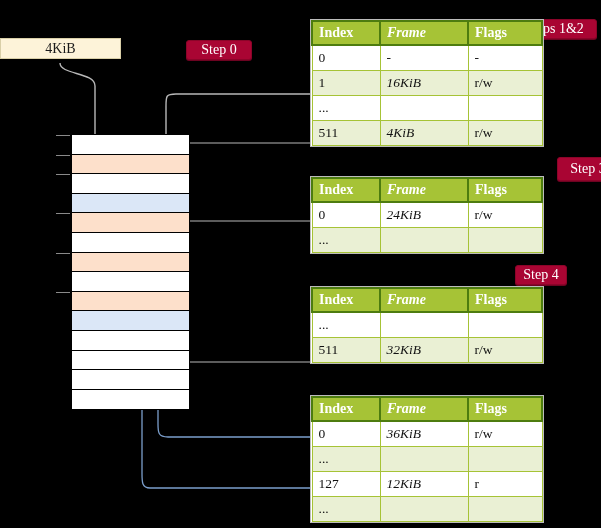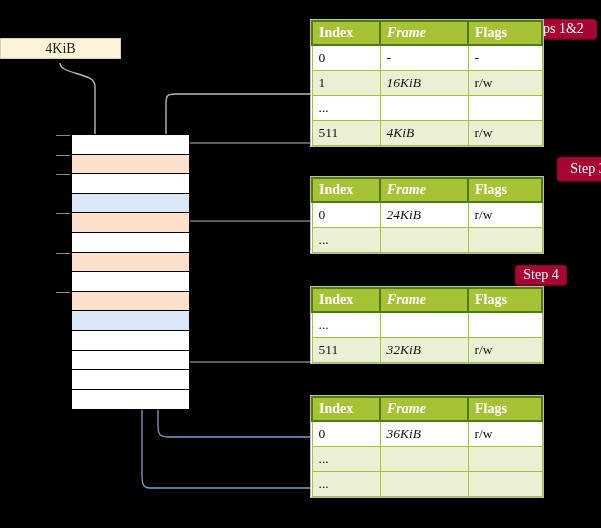--- a/index.html
+++ b/index.html
@@ -109,20 +109,23 @@
 
     <path d="M480,437 L168,437 C158,437 158,432 158,424 L158,332" fill="none" stroke="#7b9ecb" stroke-width="1.3" marker-end="url(#ar-blue)"></path>
 
     <path d="M480,488 L150,488 C142,488 142,482 142,474 L142,240" fill="none" stroke="#7b9ecb" stroke-width="1.3" marker-end="url(#ar-blue)"></path>
   </svg>
 
   <div class="srcbox" style="left:0;top:38px;width:121px;height:21px;">
     <span>4KiB</span>
   </div>
 
+  <div class="steplabel" style="left:186px;top:40px;width:66px;height:20px;">
+    <span>Step 0</span>
+  </div>
   <div class="steplabel" style="left:512px;top:19px;width:85px;height:20px;">
     <span>Steps 1&amp;2</span>
   </div>
   <div class="steplabel" style="left:520px;top:157px;width:62px;height:24px;margin-left:37px;">
     <span>Step 3</span>
   </div>
   <div class="steplabel" style="left:515px;top:265px;width:52px;height:20px;">
     <span>Step 4</span>
   </div>
 
@@ -243,20 +246,25 @@
         <tr class="rowA">
           <td class="c-index">0</td>
           <td class="c-frame">36KiB</td>
           <td class="c-flags">r/w</td>
         </tr>
         <tr class="rowB">
           <td class="c-index">...</td>
           <td class="c-frame"></td>
           <td class="c-flags"></td>
         </tr>
+        <tr class="rowA">
+          <td class="c-index">127</td>
+          <td class="c-frame">12KiB</td>
+          <td class="c-flags">r</td>
+        </tr>
         <tr class="rowB">
           <td class="c-index">...</td>
           <td class="c-frame"></td>
           <td class="c-flags"></td>
         </tr>
       </tbody>
   </table>
 
 </div>
 

